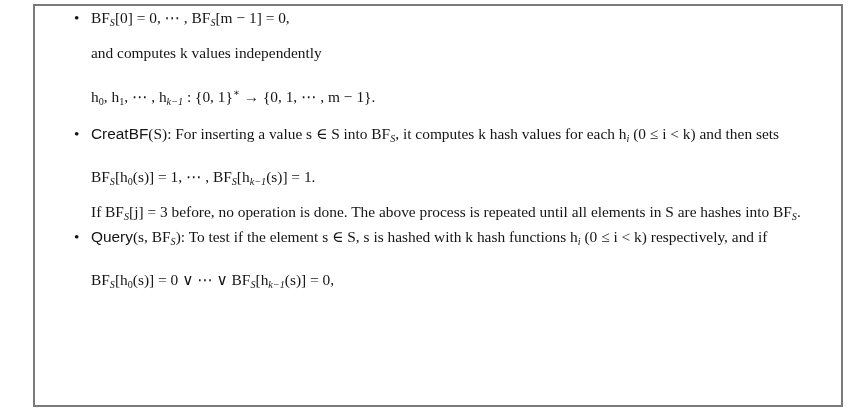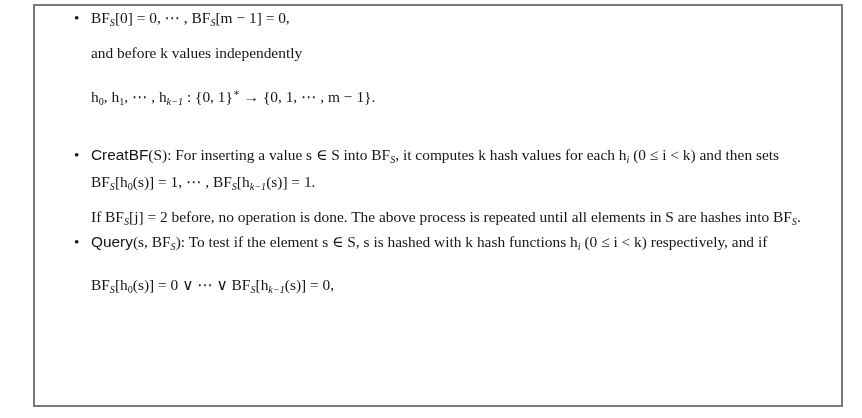--- a/index.html
+++ b/index.html
@@ -42,22 +42,22 @@
     font-size: 15.4px;
     line-height: 25px;
   }
   .para { margin: 0; }
   .formula {
     text-align: left;
     line-height: 25px;
     white-space: nowrap;
   }
   .f1 { margin: 3px 0 10px; }
-  .f2 { margin: 19px 0 33px; }
-  .f3 { margin: 2px 0 10px; }
+  .f2 { margin: 19px 0 12px; }
+  .f3 { margin: 18px 0 10px; }
   .f4 { margin: 18px 0 16px; }
   .sf   { font-family: "Liberation Sans", "DejaVu Sans", sans-serif; }
   .sub, .isub {
     font-size: 66%;
     vertical-align: -0.28em;
     line-height: 0;
   }
   .isub { font-style: italic; }
   .sup {
     font-size: 66%;
@@ -67,29 +67,29 @@
 </style>
 </head>
 <body>
 
 <div class="frame">
   <div class="content">
 
     <div class="item">
       <span class="bullet">•</span>
       <div class="formula f1"><span class="i">BF</span><span class="isub">S</span><span>[0] = 0, ⋯ , </span><span class="i">BF</span><span class="isub">S</span><span>[</span><span class="i">m</span><span> − 1] = 0,</span></div>
-      <p class="para"><span>and before </span><span class="i">k</span><span> values independently</span></p>
+      <p class="para"><span>and computes </span><span class="i">k</span><span> values independently</span></p>
       <div class="formula f2"><span class="i">h</span><span class="sub">0</span><span>, </span><span class="i">h</span><span class="sub">1</span><span>, ⋯ , </span><span class="i">h</span><span class="isub">k−1</span><span> : {0, 1}</span><span class="sup">∗</span><span> → {0, 1, ⋯ , </span><span class="i">m</span><span> − 1}.</span></div>
     </div>
 
     <div class="item">
       <span class="bullet">•</span>
       <p class="para"><span class="sf">CreatBF</span><span>(</span><span class="i">S</span><span>): For inserting a value </span><span class="i">s</span><span> ∈ </span><span class="i">S</span><span> into </span><span class="i">BF</span><span class="isub">S</span><span>, it computes </span><span class="i">k</span><span> hash values for each </span><span class="i">h</span><span class="isub">i</span><span> (0 ≤ </span><span class="i">i</span><span> &lt; </span><span class="i">k</span><span>) and then sets</span></p>
       <div class="formula f3"><span class="i">BF</span><span class="isub">S</span><span>[</span><span class="i">h</span><span class="sub">0</span><span>(</span><span class="i">s</span><span>)] = 1, ⋯ , </span><span class="i">BF</span><span class="isub">S</span><span>[</span><span class="i">h</span><span class="isub">k−1</span><span>(</span><span class="i">s</span><span>)] = 1.</span></div>
-      <p class="para"><span>If </span><span class="i">BF</span><span class="isub">S</span><span>[</span><span class="i">j</span><span>] = 2 before, no operation is done. The above process is repeated until all elements in </span><span class="i">S</span><span> are hashes into </span><span class="i">BF</span><span class="isub">S</span><span>.</span></p>
+      <p class="para"><span>If </span><span class="i">BF</span><span class="isub">S</span><span>[</span><span class="i">j</span><span>] = 3 before, no operation is done. The above process is repeated until all elements in </span><span class="i">S</span><span> are hashes into </span><span class="i">BF</span><span class="isub">S</span><span>.</span></p>
     </div>
 
     <div class="item">
       <span class="bullet">•</span>
       <p class="para"><span class="sf">Query</span><span>(</span><span class="i">s</span><span>, </span><span class="i">BF</span><span class="isub">S</span><span>): To test if the element </span><span class="i">s</span><span> ∈ </span><span class="i">S</span><span>, </span><span class="i">s</span><span> is hashed with </span><span class="i">k</span><span> hash functions </span><span class="i">h</span><span class="isub">i</span><span> (0 ≤ </span><span class="i">i</span><span> &lt; </span><span class="i">k</span><span>) respectively, and if</span></p>
       <div class="formula f4"><span class="i">BF</span><span class="isub">S</span><span>[</span><span class="i">h</span><span class="sub">0</span><span>(</span><span class="i">s</span><span>)] = 0 ∨ ⋯ ∨ </span><span class="i">BF</span><span class="isub">S</span><span>[</span><span class="i">h</span><span class="isub">k−1</span><span>(</span><span class="i">s</span><span>)] = 0,</span></div>
     </div>
 
   </div>
 </div>

